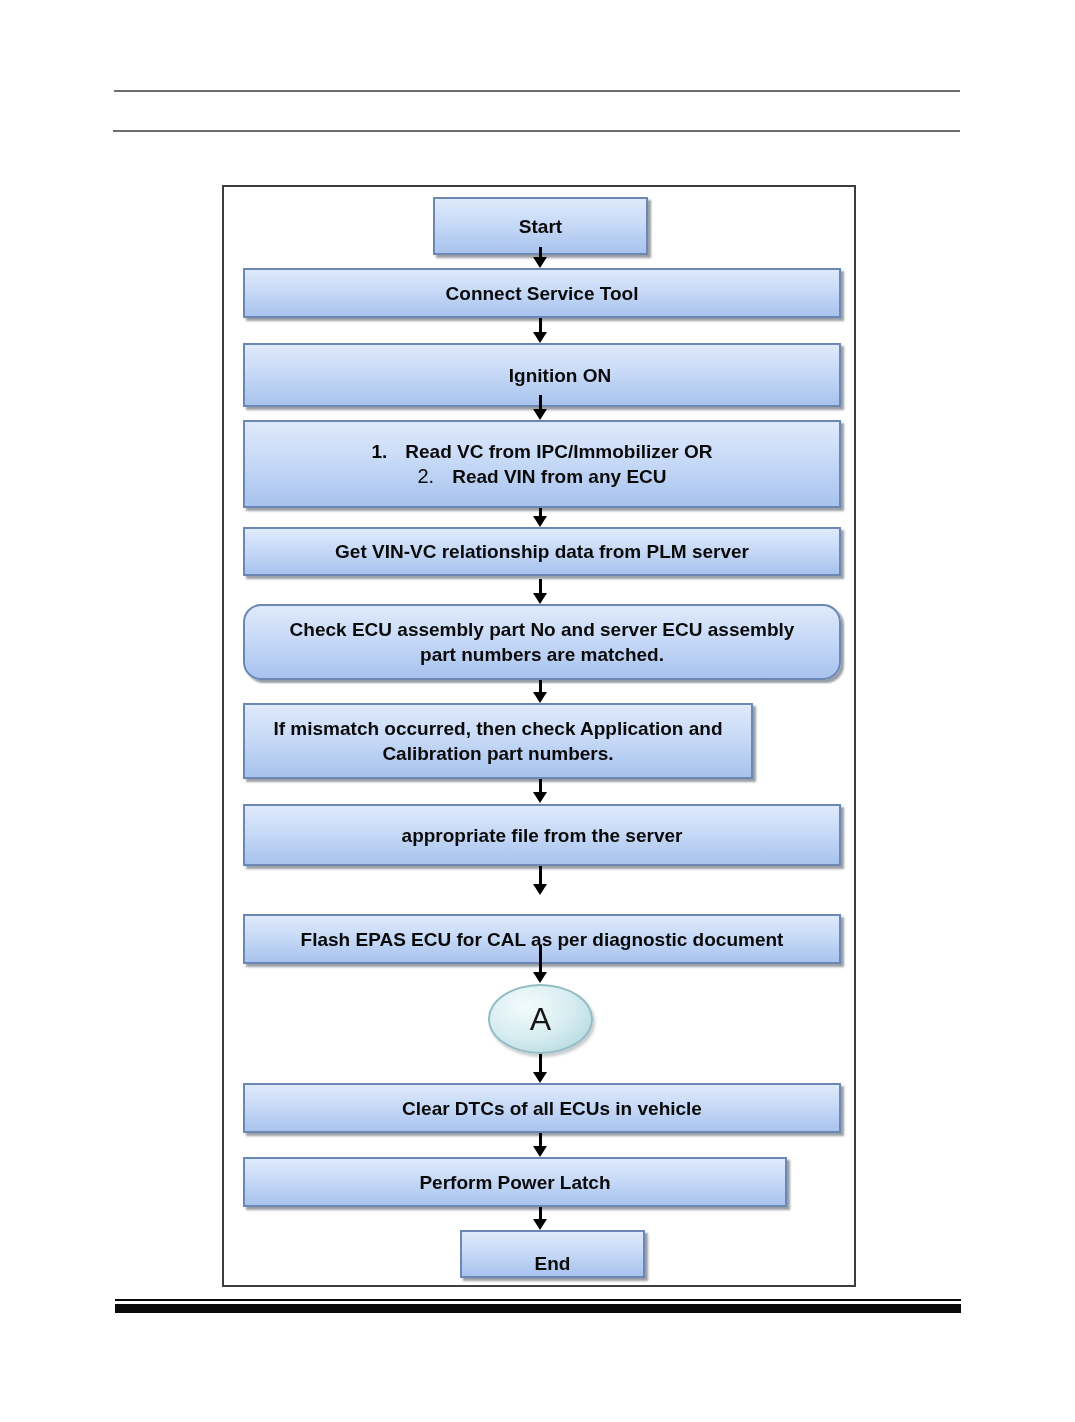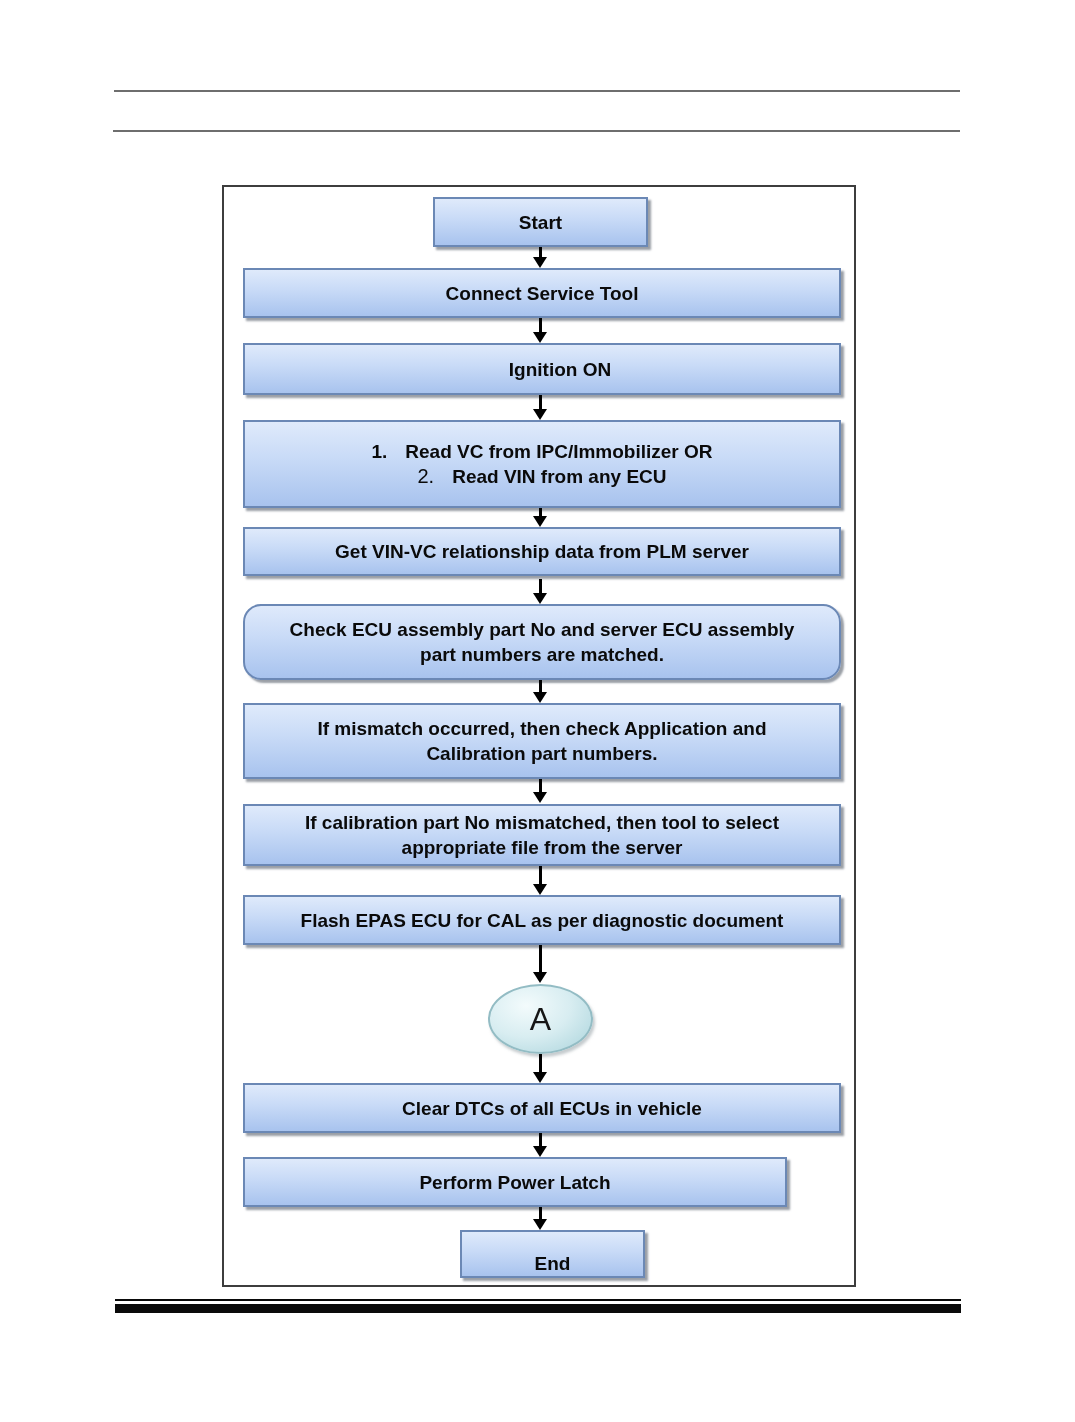--- a/index.html
+++ b/index.html
@@ -58,33 +58,33 @@
 </head>
 <body>
 
 <div class="page">
 
   <div class="rule rule-header-top"></div>
   <div class="rule rule-header-bottom"></div>
 
   <div class="frame"></div>
 
-  <div class="node" style="left:433px;top:197px;width:215px;height:50px;">
+  <div class="node" style="left:433px;top:197px;width:215px;height:58px;">
     <span class="line">Start</span>
   </div>
 
   <div class="arrow" style="left:532px;top:247px;height:21px;"></div>
 
   <div class="node" style="left:243px;top:268px;width:598px;height:50px;">
     <span class="line">Connect Service Tool</span>
   </div>
 
   <div class="arrow" style="left:532px;top:318px;height:25px;"></div>
 
-  <div class="node" style="left:243px;top:343px;width:598px;height:52px;padding-left:36px;">
+  <div class="node" style="left:243px;top:343px;width:598px;height:64px;padding-left:36px;">
     <span class="line">Ignition ON</span>
   </div>
 
   <div class="arrow" style="left:532px;top:395px;height:25px;"></div>
 
   <div class="node" style="left:243px;top:420px;width:598px;height:88px;">
     <span class="list-row">
       <span class="num">1.</span>
       <span>Read VC from IPC/Immobilizer OR</span>
     </span>
@@ -102,35 +102,34 @@
 
   <div class="arrow" style="left:532px;top:579px;height:25px;"></div>
 
   <div class="node" style="left:243px;top:604px;width:598px;height:76px;border-radius:18px;">
     <span class="line">Check ECU assembly part No and server ECU assembly</span>
     <span class="line">part numbers are matched.</span>
   </div>
 
   <div class="arrow" style="left:532px;top:680px;height:23px;"></div>
 
-  <div class="node" style="left:243px;top:703px;width:598px;height:76px;">
+  <div class="node" style="left:243px;top:703px;width:510px;height:76px;">
     <span class="line">If mismatch occurred, then check Application and</span>
     <span class="line">Calibration part numbers.</span>
   </div>
 
   <div class="arrow" style="left:532px;top:779px;height:24px;"></div>
 
   <div class="node" style="left:243px;top:804px;width:598px;height:62px;">
-    <span class="line">If calibration part No mismatched, then tool to select</span>
     <span class="line">appropriate file from the server</span>
   </div>
 
   <div class="arrow" style="left:532px;top:866px;height:29px;"></div>
 
-  <div class="node" style="left:243px;top:895px;width:598px;height:50px;">
+  <div class="node" style="left:243px;top:914px;width:598px;height:50px;">
     <span class="line">Flash EPAS ECU for CAL as per diagnostic document</span>
   </div>
 
   <div class="arrow" style="left:532px;top:945px;height:38px;"></div>
 
   <div class="node connector" style="left:488px;top:984px;width:105px;height:70px;">
     <span class="line">A</span>
   </div>
 
   <div class="arrow" style="left:532px;top:1054px;height:29px;"></div>

